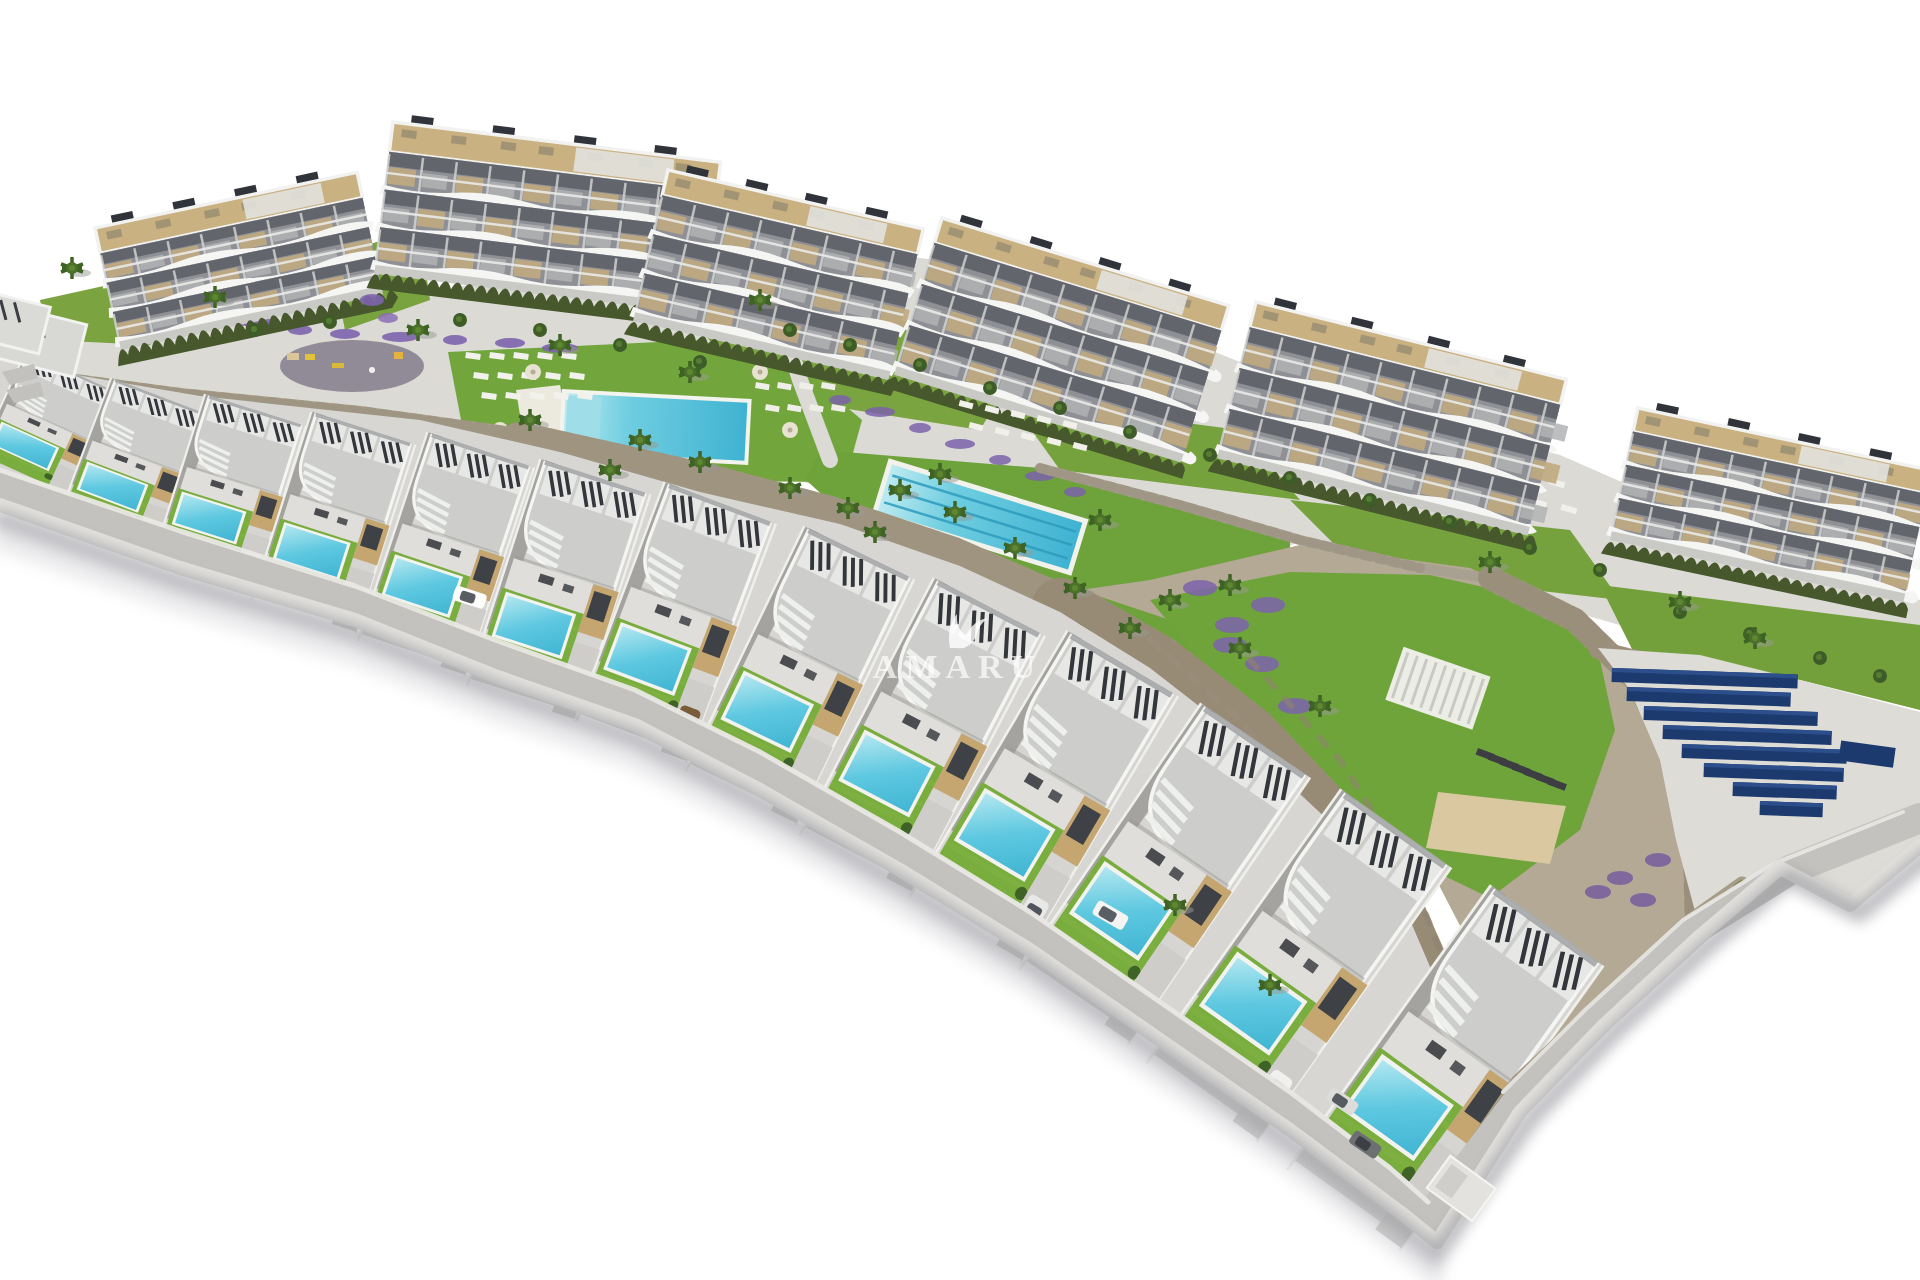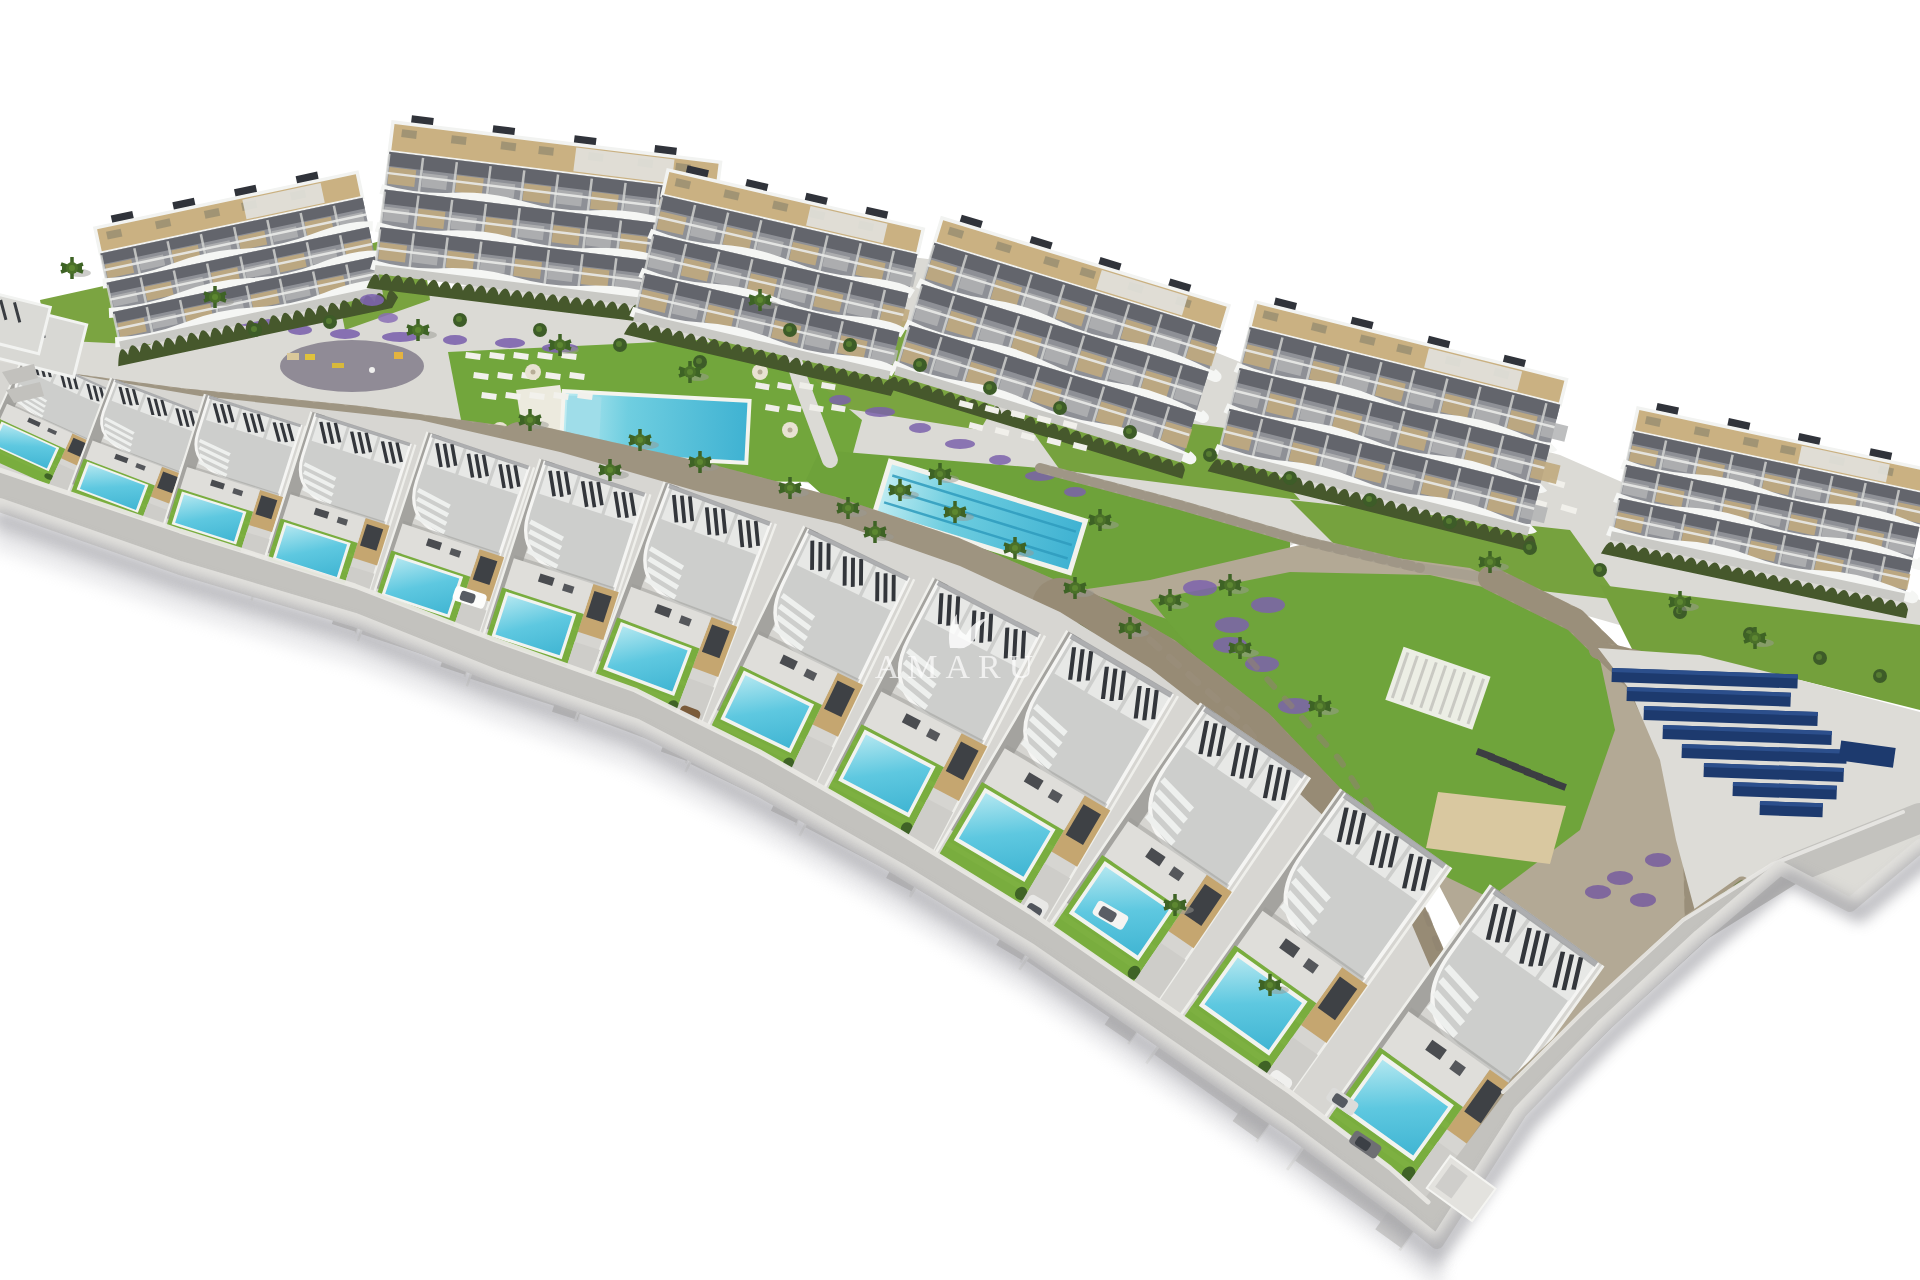--- a/index.html
+++ b/index.html
@@ -1,12 +1,12 @@
 <!DOCTYPE html>
-<html><head><meta charset="utf-8"><style>html,body{margin:0;padding:0;background:#ffffff;}.wrap{position:relative;width:1920px;height:1280px;overflow:hidden;background:#ffffff;font-family:"Liberation Sans",sans-serif;}</style></head><body>
+<html><head><meta charset="utf-8"><style>html,body{margin:0;padding:0;background:#ffffff;}.wrap{position:relative;width:1920px;height:1280px;overflow:hidden;background:#ffffff;font-family:"Liberation Sans",sans-serif;font-weight:bold;}</style></head><body>
 <div class="wrap">
 <svg width="1920" height="1280" viewBox="0 0 1920 1280">
 <defs>
 <linearGradient id="pool" x1="0" y1="0" x2="1" y2="1">
  <stop offset="0" stop-color="#b8e9f1"></stop>
           <stop offset="0.5" stop-color="#5ec8e0"></stop>
           <stop offset="1" stop-color="#3fb4d2"></stop>
 </linearGradient>
 <linearGradient id="bigpool" x1="0" y1="0" x2="1" y2="0">
  <stop offset="0" stop-color="#bfecf2"></stop>

